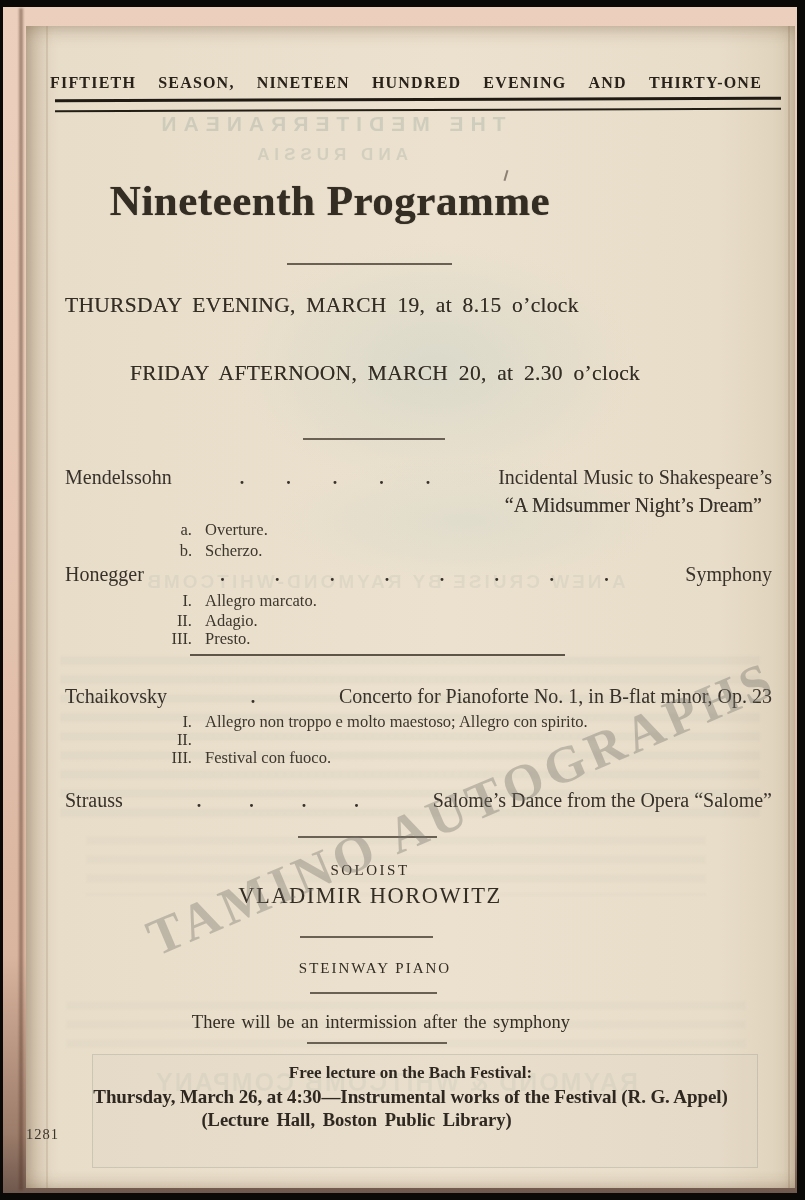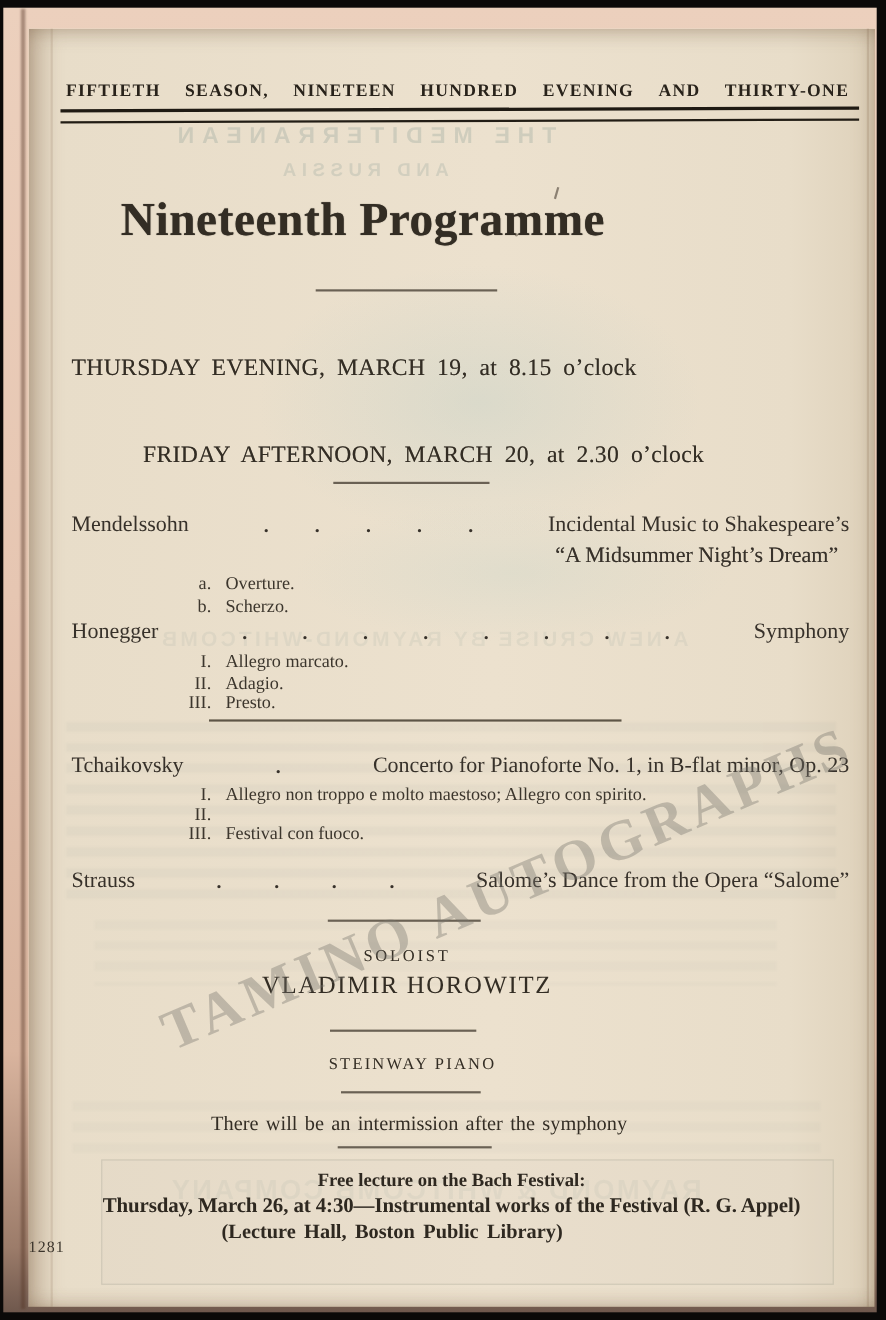--- a/index.html
+++ b/index.html
@@ -49,43 +49,43 @@
   .tint{position:absolute;pointer-events:none;}
   .t1{left:200px;top:210px;width:420px;height:260px;
     background:radial-gradient(ellipse at 50% 50%,rgba(183,203,196,.33),rgba(183,203,196,0) 68%);}
   .t2{left:240px;top:430px;width:400px;height:130px;
     background:radial-gradient(ellipse at 50% 50%,rgba(190,208,198,.26),rgba(190,208,198,0) 70%);}
   .ad-box{left:66px;top:1028px;width:664px;height:112px;
     border:1px solid rgba(150,148,135,.30);background:rgba(205,200,188,.10);pointer-events:none;position:absolute;}
   
   .ink{color:#37312a;text-shadow:0 0 .5px rgba(55,49,42,.55);}
   .season-header{
-    left:34px;top:48px;width:712px;display:flex;justify-content:space-between;
+    left:24px;top:48px;width:712px;display:flex;justify-content:space-between;
     font-weight:700;font-size:16px;letter-spacing:1.2px;color:#28221a;white-space:nowrap;
   }
   .double-rule{
     left:29px;top:72px;width:726px;height:8px;
     border-top:3px solid #1f1a13;border-bottom:2.5px solid #221d15;transform:rotate(-.2deg);
   }
   .prog-title{
     left:0;top:150px;width:608px;text-align:center;
     font-size:43px;font-weight:700;letter-spacing:.5px;color:#332d24;
     text-shadow:0 0 .8px rgba(51,45,36,.9);
   }
   .rule{height:1.6px;background:#6a6154;position:absolute;}
   .r-title{left:261px;top:237px;width:165px;}
   .r-dates{left:277px;top:412px;width:142px;}
   .r-honegger{left:164px;top:628px;width:375px;background:#5d5547;}
   .r-strauss{left:272px;top:810px;width:139px;}
   .r-soloist{left:274px;top:910px;width:133px;}
   .r-steinway{left:284px;top:966px;width:127px;}
   .r-intermission{left:281px;top:1016px;width:140px;}
   .date-line{font-size:21.5px;word-spacing:5px;letter-spacing:.3px;color:#332d24;white-space:nowrap;}
-  .d1{left:39px;top:296px;}
-  .d2{left:104px;top:335px;margin-top:40px;}
+  .d1{left:39px;top:267px;}
+  .d2{left:104px;top:335px;}
   .work-line{
     left:39px;width:707px;display:flex;align-items:center;
     font-size:20px;color:#37312a;position:absolute;
   }
   .composer{white-space:nowrap;}
   .leader{flex:1;display:flex;justify-content:space-evenly;align-items:baseline;padding:0 26px;}
   .leader .dot{font-weight:700;font-size:18px;line-height:1;}
   .work-title{white-space:nowrap;}
   .w0{top:440px;}  .w0b{left:39px;top:468px;width:697px;text-align:right;font-size:20px;position:absolute;}
   .w1{top:537px;}

